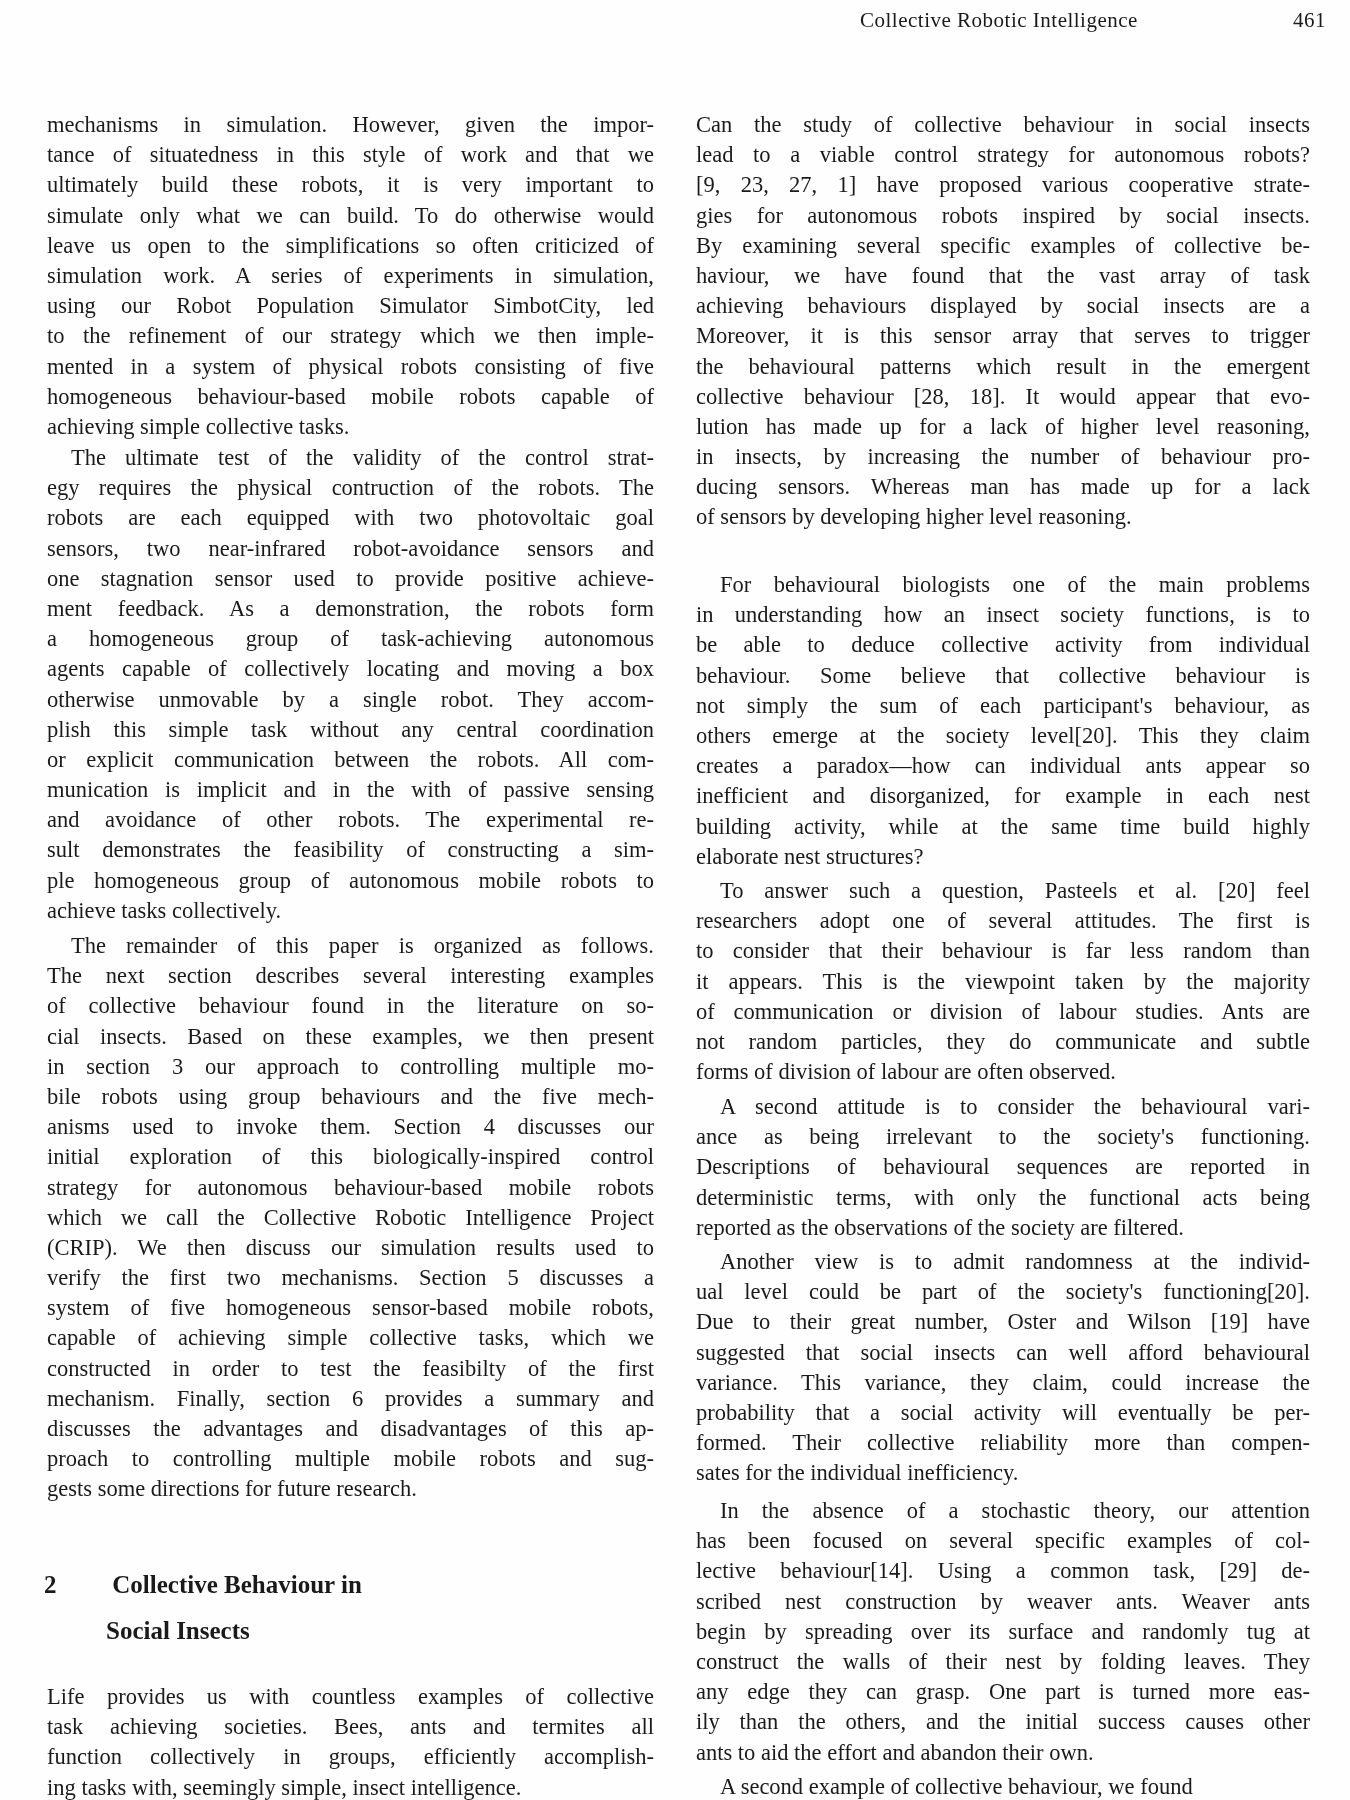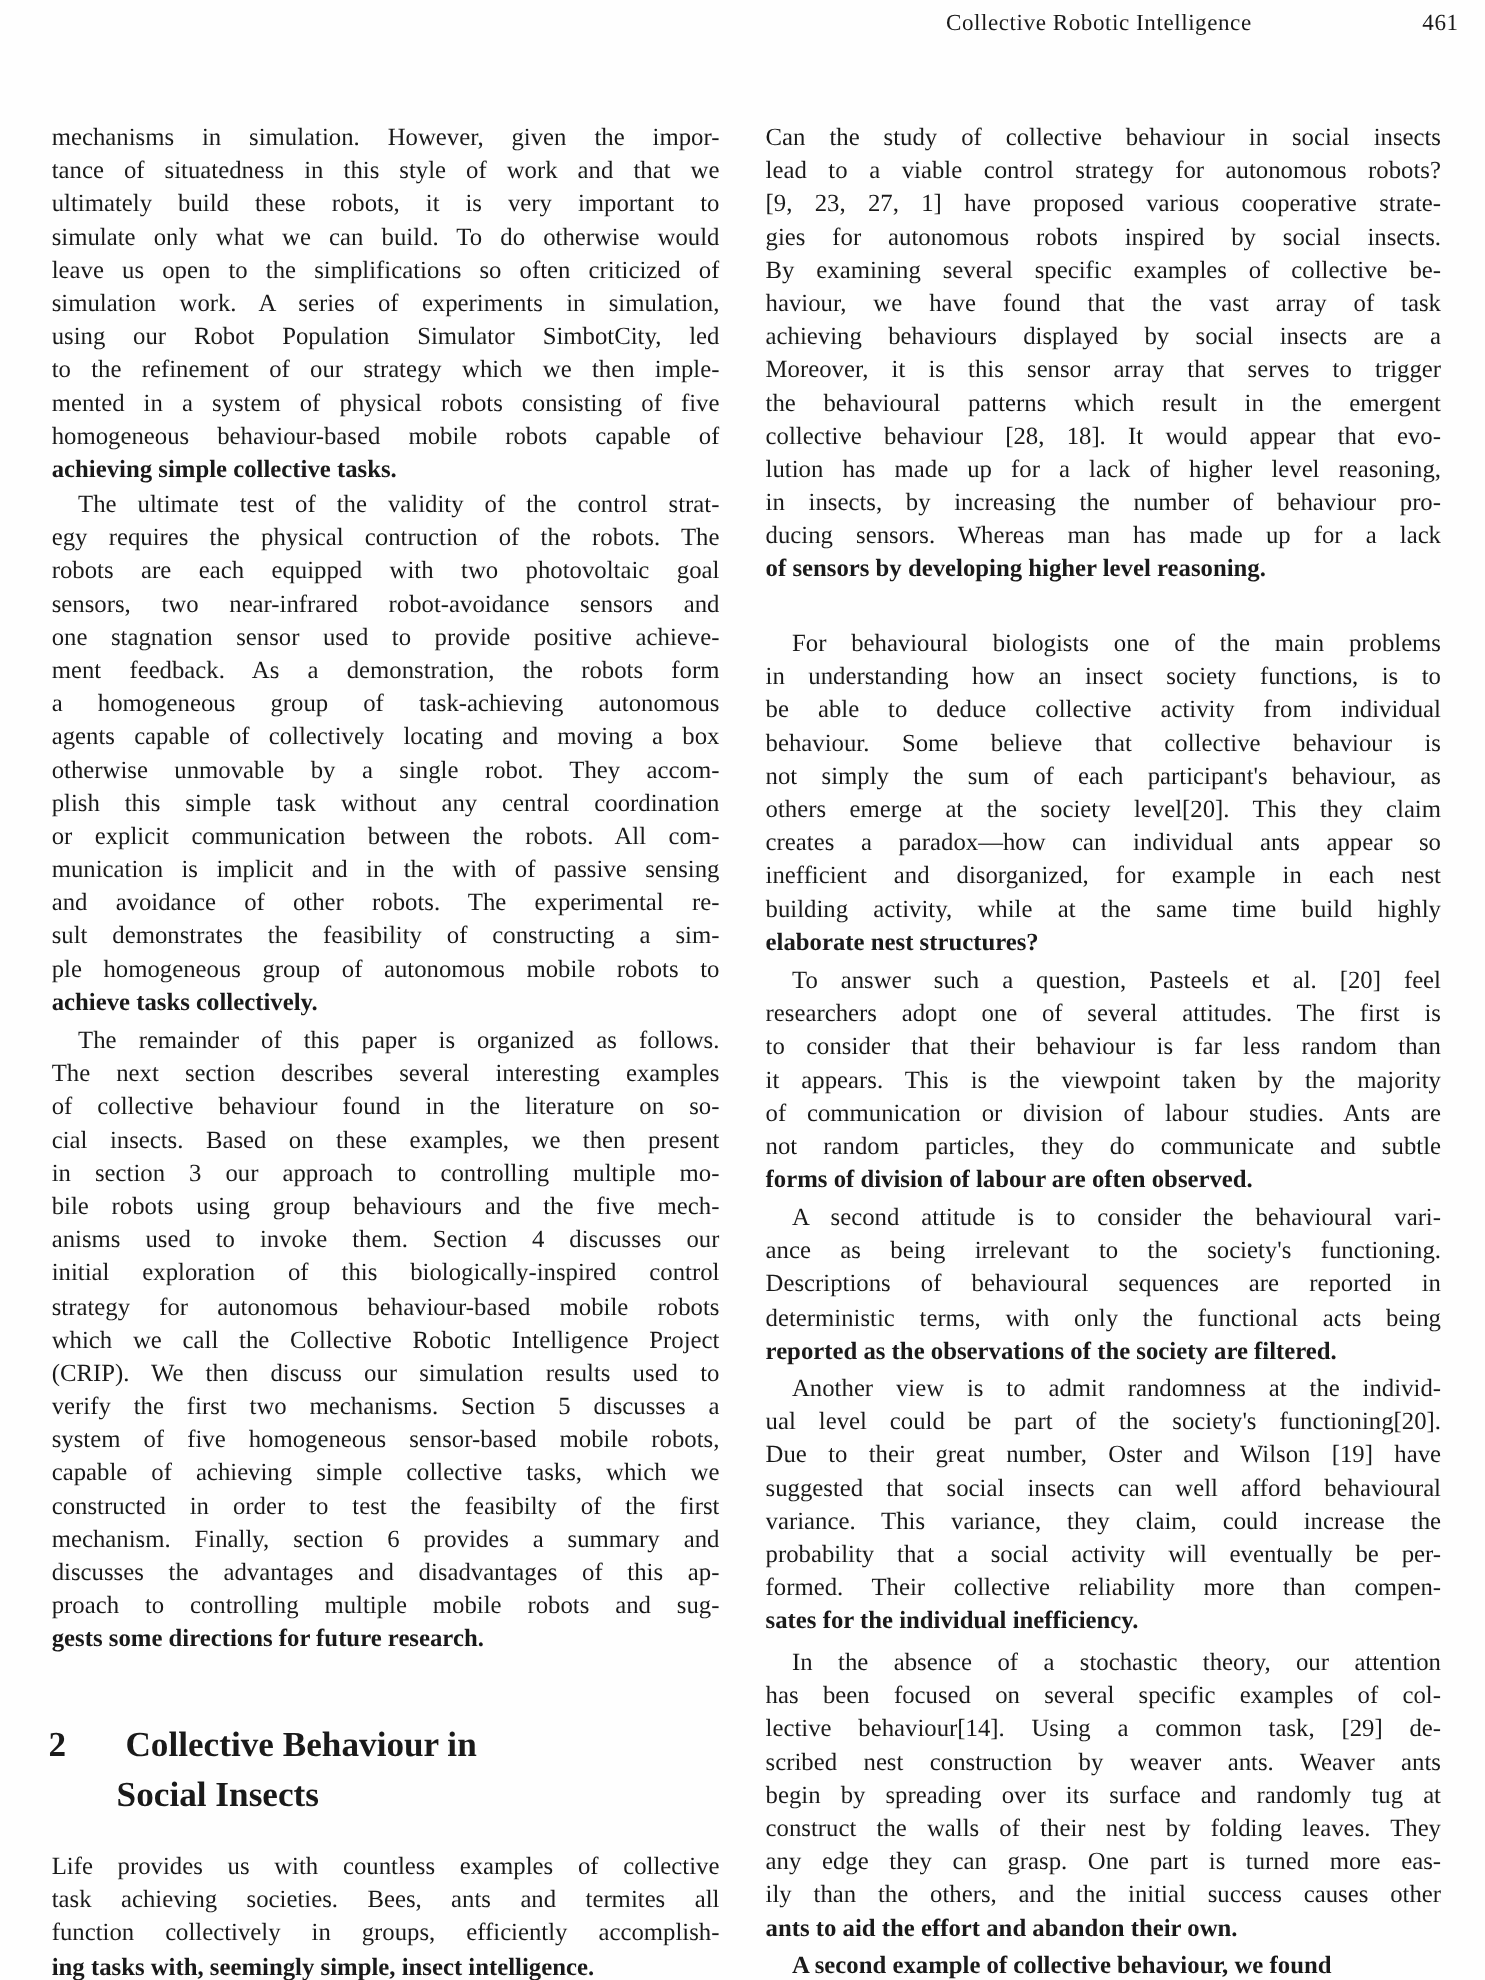--- a/index.html
+++ b/index.html
@@ -1,25 +1,25 @@
 <!DOCTYPE html>
 <html><head>
 <meta charset="utf-8">
 <style>
   html,body{margin:0;padding:0;}
   body{width:1350px;height:1800px;background:#fefefe;position:relative;overflow:hidden;
        font-family:"DejaVu Serif","Liberation Serif",serif;color:#1a1a1a;}
   .hdr{position:absolute;top:8px;font-size:21px;letter-spacing:0.5px;font-family:"Liberation Serif",serif;}
   .para{position:absolute;font-family:"Liberation Serif",serif;font-size:22.5px;}
   .line{display:block;height:30.2px;line-height:30.2px;text-align:justify;text-align-last:justify;white-space:nowrap;overflow:hidden;}
-  .line.last{text-align-last:left;font-weight:bold;}
+  .line.last{text-align-last:left;}
   .line.indent{padding-left:24px;}
   .col-left{left:47px;width:607px;}
   .col-right{left:696px;width:614px;}
-  .heading{position:absolute;font-family:"Liberation Serif",serif;font-weight:bold;font-size:32px;left:44px;width:610px;}
+  .heading{position:absolute;font-family:"Liberation Serif",serif;font-weight:bold;font-size:25px;left:44px;width:610px;}
   .heading .hline{display:block;height:46px;line-height:46px;}
   .h-num{display:inline-block;width:62px;}
   .h-row1{display:flex;justify-content:space-between;}
 </style>
 </head>
 <body>
 
 <div class="hdr" style="left:860px;">Collective Robotic Intelligence</div>
 <div class="hdr" style="left:1293px;">461</div>
 

